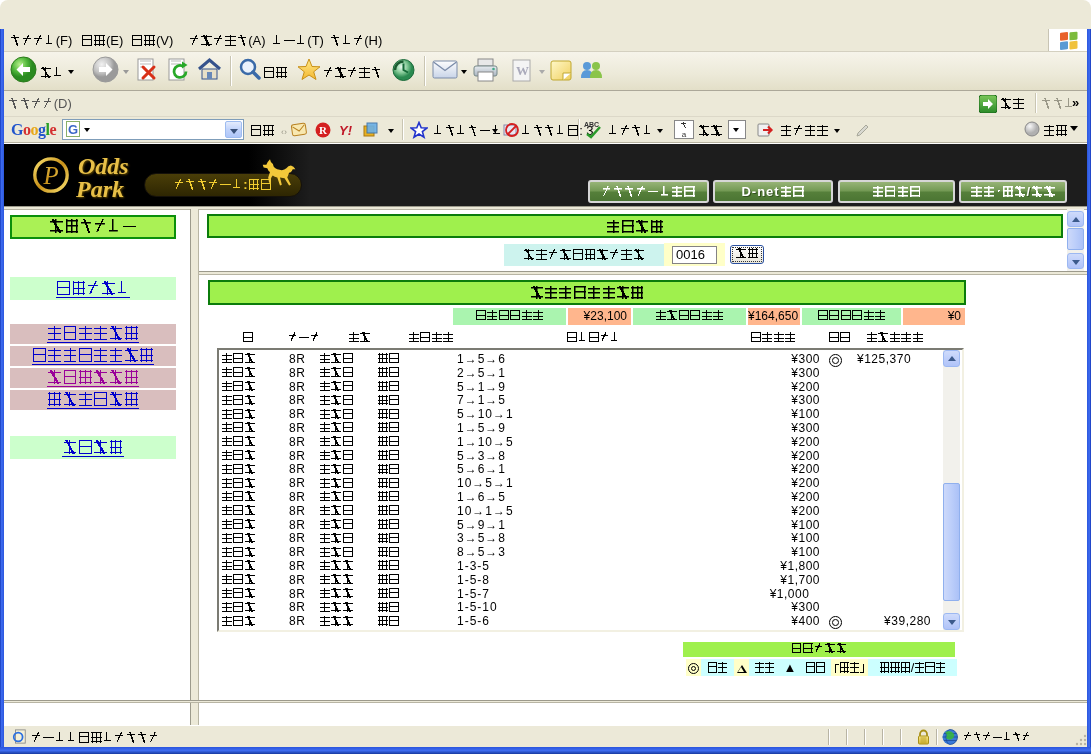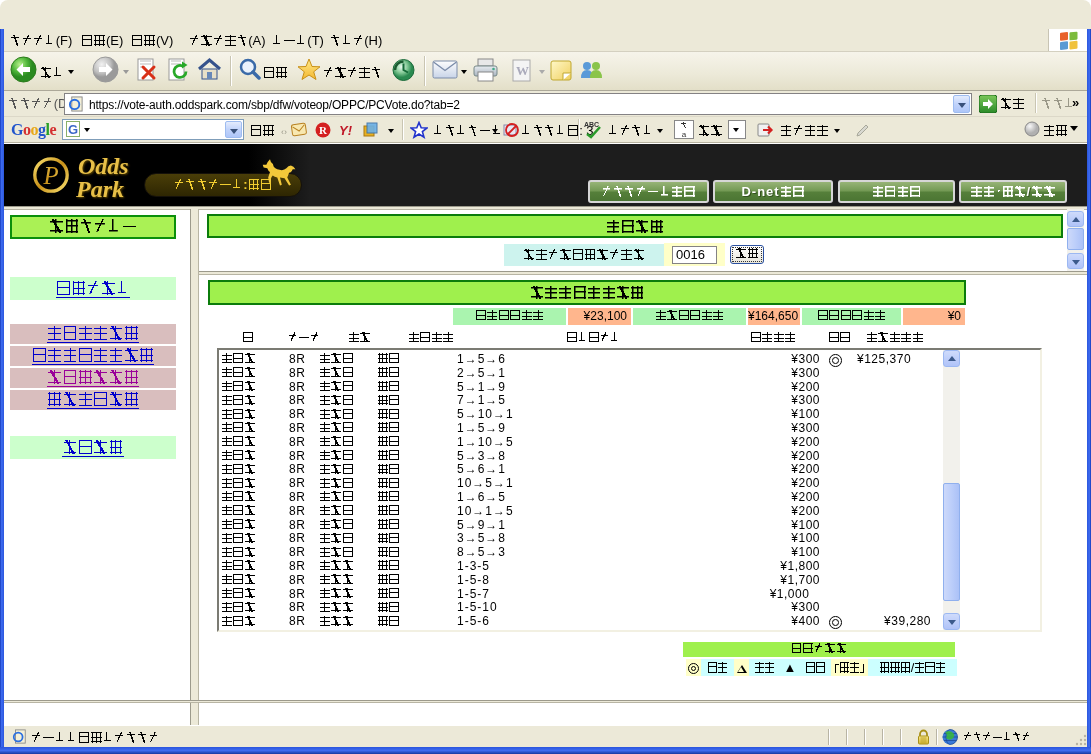--- a/index.html
+++ b/index.html
@@ -53,21 +53,21 @@
 #page{left:4px;top:143px;width:1083px;height:582px;background:#fff}
 #hdr{position:absolute;left:0;top:1px;width:1083px;height:62px;background:#1d1d1d}
 #hdrlogo{position:absolute;left:0;top:0;width:306px;height:62px;background:linear-gradient(90deg,#000 80%,#1d1d1d)}
 .gbtn{--sw:1.6px;position:absolute;top:36px;height:23px;border:2px solid #d6d6d6;border-radius:3px;background:linear-gradient(180deg,#97b477 0%,#749a55 45%,#557f3a 55%,#4b7533 100%);color:#fff;font-weight:bold;font-size:13px;text-align:center;line-height:19px;letter-spacing:1px;text-shadow:1px 1px 0 #33511f}
 .groove-h{position:absolute;background:#ece9d8;border-top:1px solid #9c9a8c;border-bottom:1px solid #b8b5a4}
 .groove-v{position:absolute;background:#ece9d8;border-left:1px solid #9c9a8c;border-right:1px solid #b8b5a4}
 .gbar2{--sw:1.5px;position:absolute;border:2px solid #0b7c0b;background:#9ff04d;text-align:center;font-weight:bold;font-size:15px;color:#000}
 .link{color:#0000cc;border-bottom:1px solid #0000cc;font-size:16px}
 .srow{position:absolute;height:17px;font-size:12px;line-height:17px}
 .thead{position:absolute;top:188px;font-size:12px;color:#000;font-weight:bold}
-#listbox{position:absolute;left:213px;top:205px;width:825px;height:284px;background:#fff;border:2px solid;border-color:#7b7b73 #f2f0e2 #f2f0e2 #7b7b73}
+#listbox{position:absolute;left:213px;top:205px;width:747px;height:284px;background:#fff;border:2px solid;border-color:#7b7b73 #f2f0e2 #f2f0e2 #7b7b73}
 .lrow{position:absolute;left:0;width:720px;height:14px;font-size:12px;color:#000}
 .lrow b{position:absolute;font-weight:normal}
 
 .sbtn{position:absolute;width:17px;background:linear-gradient(180deg,#cfdbfb,#c0d0fa 45%,#b0c3f8);border:1px solid #9cb8f2;border-radius:3px}
 .sbtn:after{content:"";position:absolute;left:4px}
 .sb-up:after{top:5px;border-left:4px solid transparent;border-right:4px solid transparent;border-bottom:5px solid #3c5a8c}
 .sb-dn:after{top:6px;border-left:4px solid transparent;border-right:4px solid transparent;border-top:5px solid #3c5a8c}
 .sthumb{position:absolute;width:17px;background:linear-gradient(90deg,#cdd9fa,#bccefa 50%,#abc1f7);border:1px solid #90b0ee;border-radius:2px}
 .strack{position:absolute;width:17px;background:#f2f1ec}
 .leg span{white-space:nowrap;overflow:hidden}
@@ -214,28 +214,20 @@
  <svg class="abs" style="left:578px;top:6px" width="27" height="25" viewBox="0 0 27 25">
         <circle cx="9" cy="8" r="4" fill="#5a9ad8"></circle>
         <path d="M3 20 Q3 12 9 12 Q15 12 15 20 Z" fill="#5a9ad8"></path>
         <circle cx="18" cy="8" r="4" fill="#8ac44a"></circle>
         <path d="M12 20 Q12 12 18 12 Q24 12 24 20 Z" fill="#8ac44a"></path>
       </svg>
 </div>
 
 <div class="abs" id="abar">
  <span class="abs" style="left:8px;top:5px;font-size:13px;color:#555"><i class="g a a0"></i><i class="g a a0"></i><i class="g a a2"></i><i class="g a a2"></i>(D)</span>
- <div id="afield">
-  <svg class="abs" style="left:3px;top:2px" width="16" height="16" viewBox="0 0 17 17">
-          <rect x="4" y="1" width="11" height="15" fill="#f4f0d8" stroke="#888"></rect>
-          <circle cx="7" cy="9" r="5" fill="none" stroke="#2a6fe0" stroke-width="2"></circle>
-        </svg>
-  <span id="aurl">https://vote-auth.oddspark.com/sbp/dfw/voteop/OPPC/PCVote.do?tab=2</span>
-  <div class="xpdrop" style="right:1px;top:1px;height:18px"></div>
- </div>
  <svg class="abs" style="left:979px;top:4px" width="18" height="18" viewBox="0 0 18 18">
         <rect width="18" height="18" rx="3" fill="url(#go1)" stroke="#1a6a1a"></rect>
         <defs>
           <linearGradient id="go1" x2="0" y2="1">
             <stop offset="0" stop-color="#7cc85a"></stop>
             <stop offset="1" stop-color="#2a8a28"></stop>
           </linearGradient>
         </defs>
         <path d="M9 4 L14 9 L9 14 L9 11 L4 11 L4 7 L9 7 Z" fill="#fff"></path>
       </svg>

